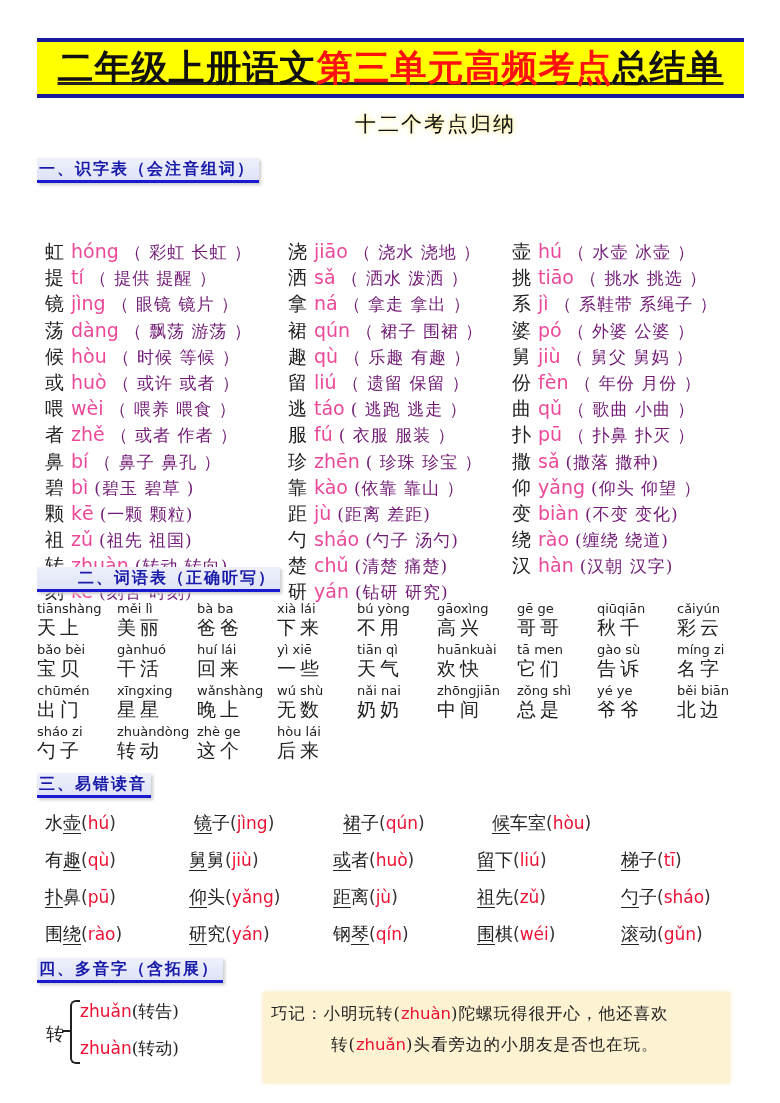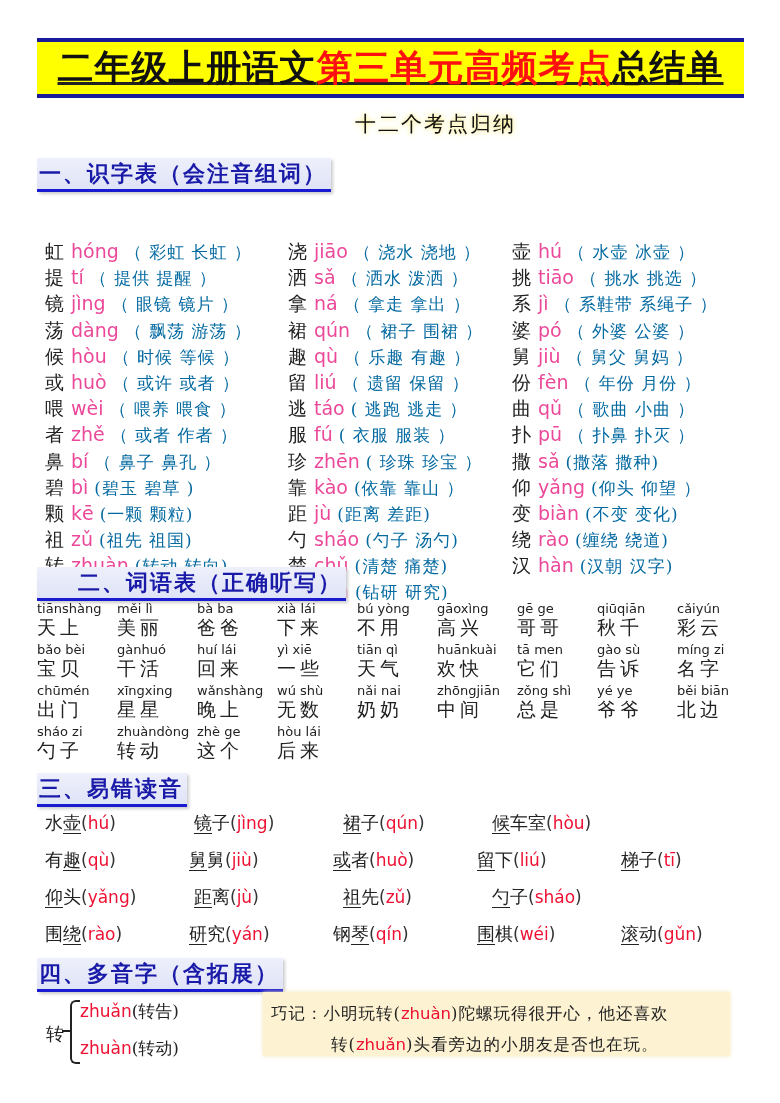--- a/index.html
+++ b/index.html
@@ -12,34 +12,34 @@
             border-top:4px solid #1a1a9c; border-bottom:4px solid #1a1a9c; box-sizing:border-box;
             display:flex; align-items:center; justify-content:center;text-decoration:underline; }
   .banner span { font-family:"DejaVu Sans", sans-serif; font-weight:bold; font-size:36px; letter-spacing:1px; }
   .banner .black { color:#111; }
   .banner .red { color:#ff1010; }
 
   .subtitle { left:355px; top:110px; font-weight:normal; font-size:21px; color:#111;
               text-shadow:0 0 4px #f5e67a, 0 0 8px #fdf4b0; letter-spacing:2px; }
 
   
-  .sec { left:37px; font-family:Liberation Mono, monospace; font-weight:bold; font-size:22px; color:#1a1aa8;
+  .sec { left:37px; font-family:Liberation Mono, monospace; font-weight:bold; font-size:16px; color:#1a1aa8;
          background:linear-gradient(#eef0fb,#dfe3f7); padding:1px 4px 0 2px; border-bottom:3px solid #1a1ad0;
          box-shadow:2px 2px 3px #ccc; letter-spacing:2px; }
 
   
   .s1 { left:45px; top:193px; width:720px; }
   .s1-row { height:26.2px; display:flex; }
   .s1-cell { display:flex; align-items:baseline; white-space:nowrap; }
   .s1-cell.c0 { width:243px; }
   .s1-cell.c1 { width:224px; }
   .s1-cell.c2 { width:250px; }
   .s1 .ch { font-family:"DejaVu Serif", serif; font-size:19px; color:#222; margin-right:7px; }
   .s1 .py { font-family:"DejaVu Sans", sans-serif; font-size:19px; color:#ec4899; margin-right:6px; }
-  .s1 .words { font-family:"DejaVu Serif", serif; font-size:17px; color:#0369a1; letter-spacing:1px;margin-top:48px; }
+  .s1 .words { font-family:"DejaVu Serif", serif; font-size:17px; color:#701a75; letter-spacing:1px;margin-top:48px; }
 
   
   .s2 { left:37px; top:602px; width:720px; }
   .s2-row { display:flex; height:41px; }
   .s2-item { width:80px; display:flex; flex-direction:column; align-items:flex-start; }
   .s2 .wpy { font-family:"DejaVu Sans", sans-serif; font-size:13px; color:#222; height:14px; line-height:14px; white-space:nowrap; }
   .s2 .wch { font-family:"DejaVu Serif", serif; font-size:19px; color:#222; letter-spacing:4px; line-height:22px; white-space:nowrap; }
 
   
   .s3 { left:45px; top:811px; width:720px; }
@@ -52,21 +52,21 @@
 
   
   .poly-char { left:46px; top:1022px; font-family:"DejaVu Serif", serif; font-size:18px; color:#222; }
   .brace { left:70px; top:1000px; width:10px; height:64px; border:2px solid #222; border-right:none;
            border-radius:6px 0 0 6px; box-sizing:border-box; }
   .brace-mid { left:62px; top:1030px; width:10px; height:2px; background:#222; }
   .poly-line { left:80px; font-size:17px; white-space:nowrap; }
   .poly-line .ppy { font-family:"DejaVu Sans", sans-serif; color:#ee1133; }
   .poly-line .pw { font-family:"DejaVu Serif", serif; color:#222; }
 
-  .tip { left:263px; top:992px; width:467px; height:64px; background:#fdf2d2;
+  .tip { left:263px; top:992px; width:467px; height:91px; background:#fdf2d2;
          box-shadow:0 0 4px #f5e6bd; padding:6px 8px; box-sizing:border-box;
          font-family:"DejaVu Serif", serif; font-size:16.5px; color:#222; line-height:31px; letter-spacing:1px; }
   .tip .tpy { font-family:"DejaVu Sans", sans-serif; color:#ee1133; letter-spacing:0; }
   .tip .line2 { padding-left:60px; }
 </style>
 </head>
 <body>
 
 <div class="abs banner">
   <span class="black">二年级上册语文 </span>
@@ -459,20 +459,21 @@
       <div class="s3-item"><span class="sch"></span><span class="sch u">候</span><span class="sch">车室</span><span class="par">(</span><span class="spy">hòu</span><span class="par">)</span></div>
     </div>
     <div class="s3-row">
       <div class="s3-item"><span class="sch">有</span><span class="sch u">趣</span><span class="sch"></span><span class="par">(</span><span class="spy">qù</span><span class="par">)</span></div>
       <div class="s3-item"><span class="sch"></span><span class="sch u">舅</span><span class="sch">舅</span><span class="par">(</span><span class="spy">jiù</span><span class="par">)</span></div>
       <div class="s3-item"><span class="sch"></span><span class="sch u">或</span><span class="sch">者</span><span class="par">(</span><span class="spy">huò</span><span class="par">)</span></div>
       <div class="s3-item"><span class="sch"></span><span class="sch u">留</span><span class="sch">下</span><span class="par">(</span><span class="spy">liú</span><span class="par">)</span></div>
       <div class="s3-item"><span class="sch"></span><span class="sch u">梯</span><span class="sch">子</span><span class="par">(</span><span class="spy">tī</span><span class="par">)</span></div>
     </div>
     <div class="s3-row">
+      <div class="s3-item"><span class="sch"></span><span class="sch u">扑</span><span class="sch">鼻</span><span class="par">(</span><span class="spy">pū</span><span class="par">)</span></div>
       <div class="s3-item"><span class="sch"></span><span class="sch u">仰</span><span class="sch">头</span><span class="par">(</span><span class="spy">yǎng</span><span class="par">)</span></div>
       <div class="s3-item"><span class="sch"></span><span class="sch u">距</span><span class="sch">离</span><span class="par">(</span><span class="spy">jù</span><span class="par">)</span></div>
       <div class="s3-item"><span class="sch"></span><span class="sch u">祖</span><span class="sch">先</span><span class="par">(</span><span class="spy">zǔ</span><span class="par">)</span></div>
       <div class="s3-item"><span class="sch"></span><span class="sch u">勺</span><span class="sch">子</span><span class="par">(</span><span class="spy">sháo</span><span class="par">)</span></div>
     </div>
     <div class="s3-row">
       <div class="s3-item"><span class="sch">围</span><span class="sch u">绕</span><span class="sch"></span><span class="par">(</span><span class="spy">rào</span><span class="par">)</span></div>
       <div class="s3-item"><span class="sch"></span><span class="sch u">研</span><span class="sch">究</span><span class="par">(</span><span class="spy">yán</span><span class="par">)</span></div>
       <div class="s3-item"><span class="sch">钢</span><span class="sch u">琴</span><span class="sch"></span><span class="par">(</span><span class="spy">qín</span><span class="par">)</span></div>
       <div class="s3-item"><span class="sch"></span><span class="sch u">围</span><span class="sch">棋</span><span class="par">(</span><span class="spy">wéi</span><span class="par">)</span></div>

